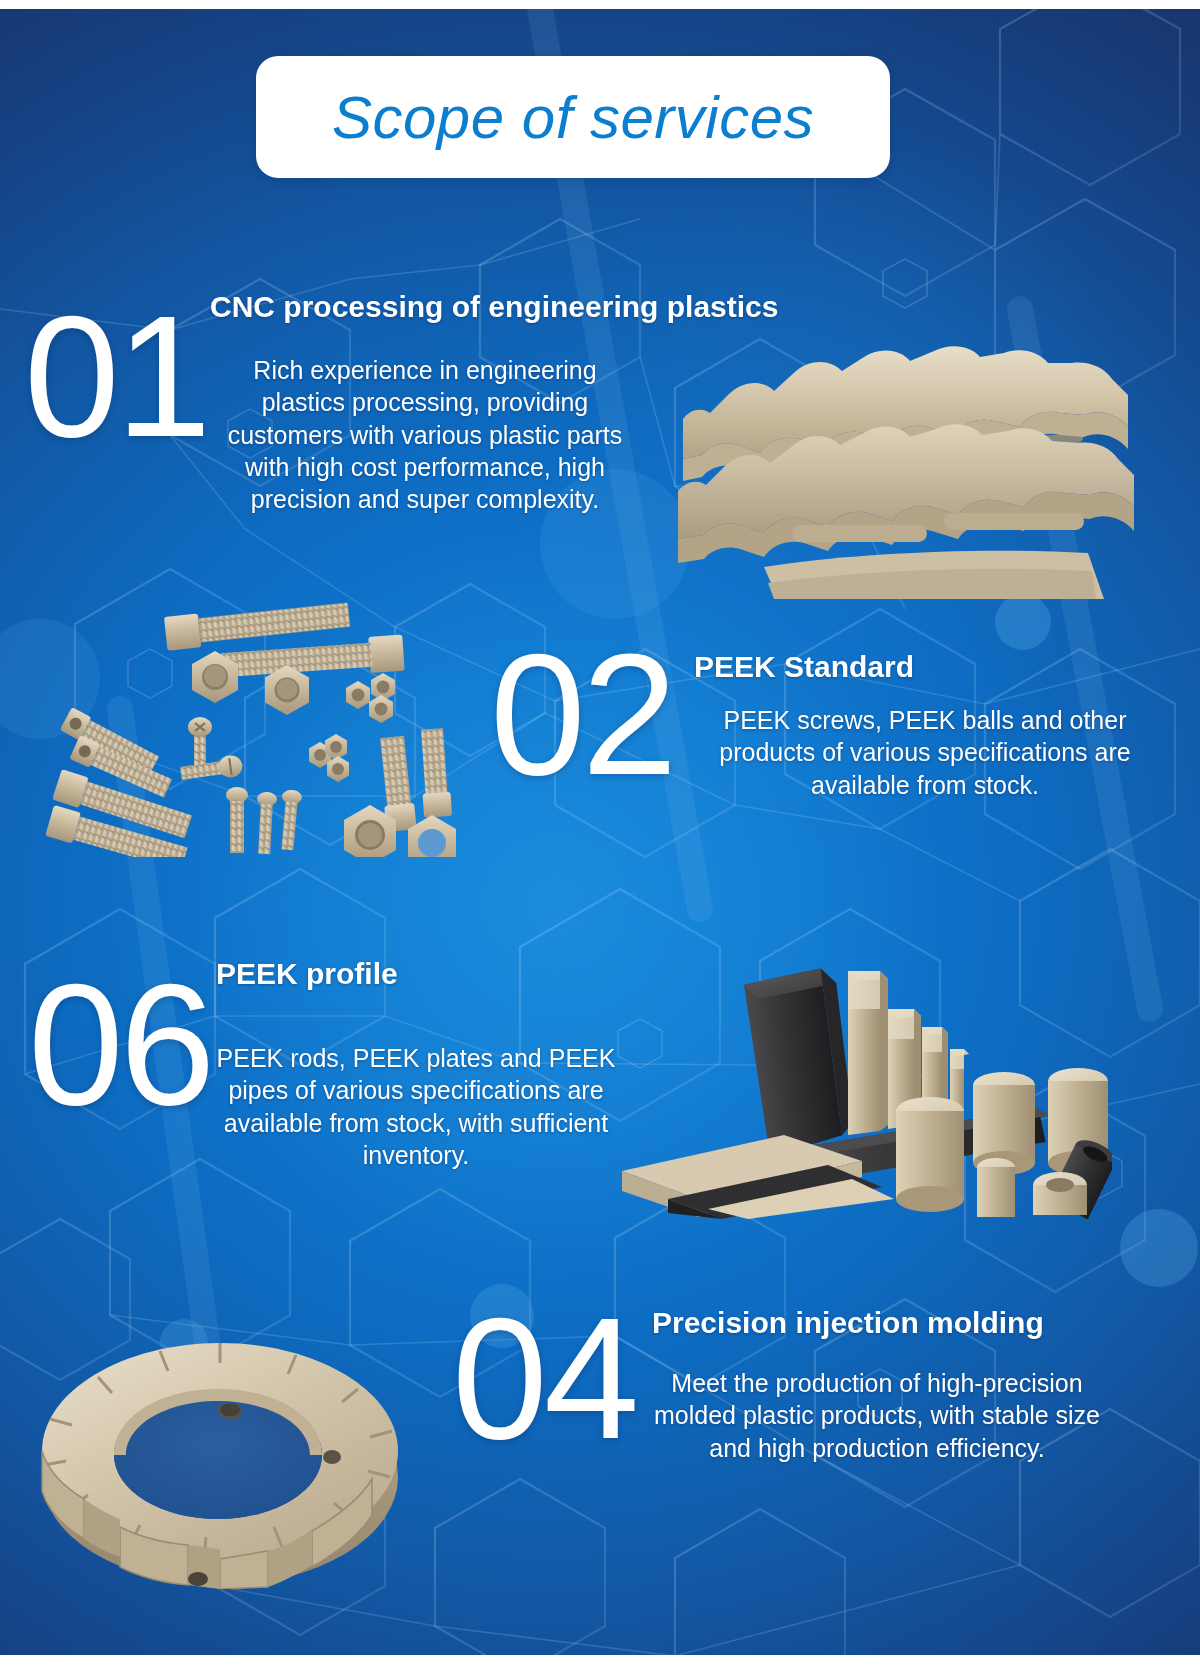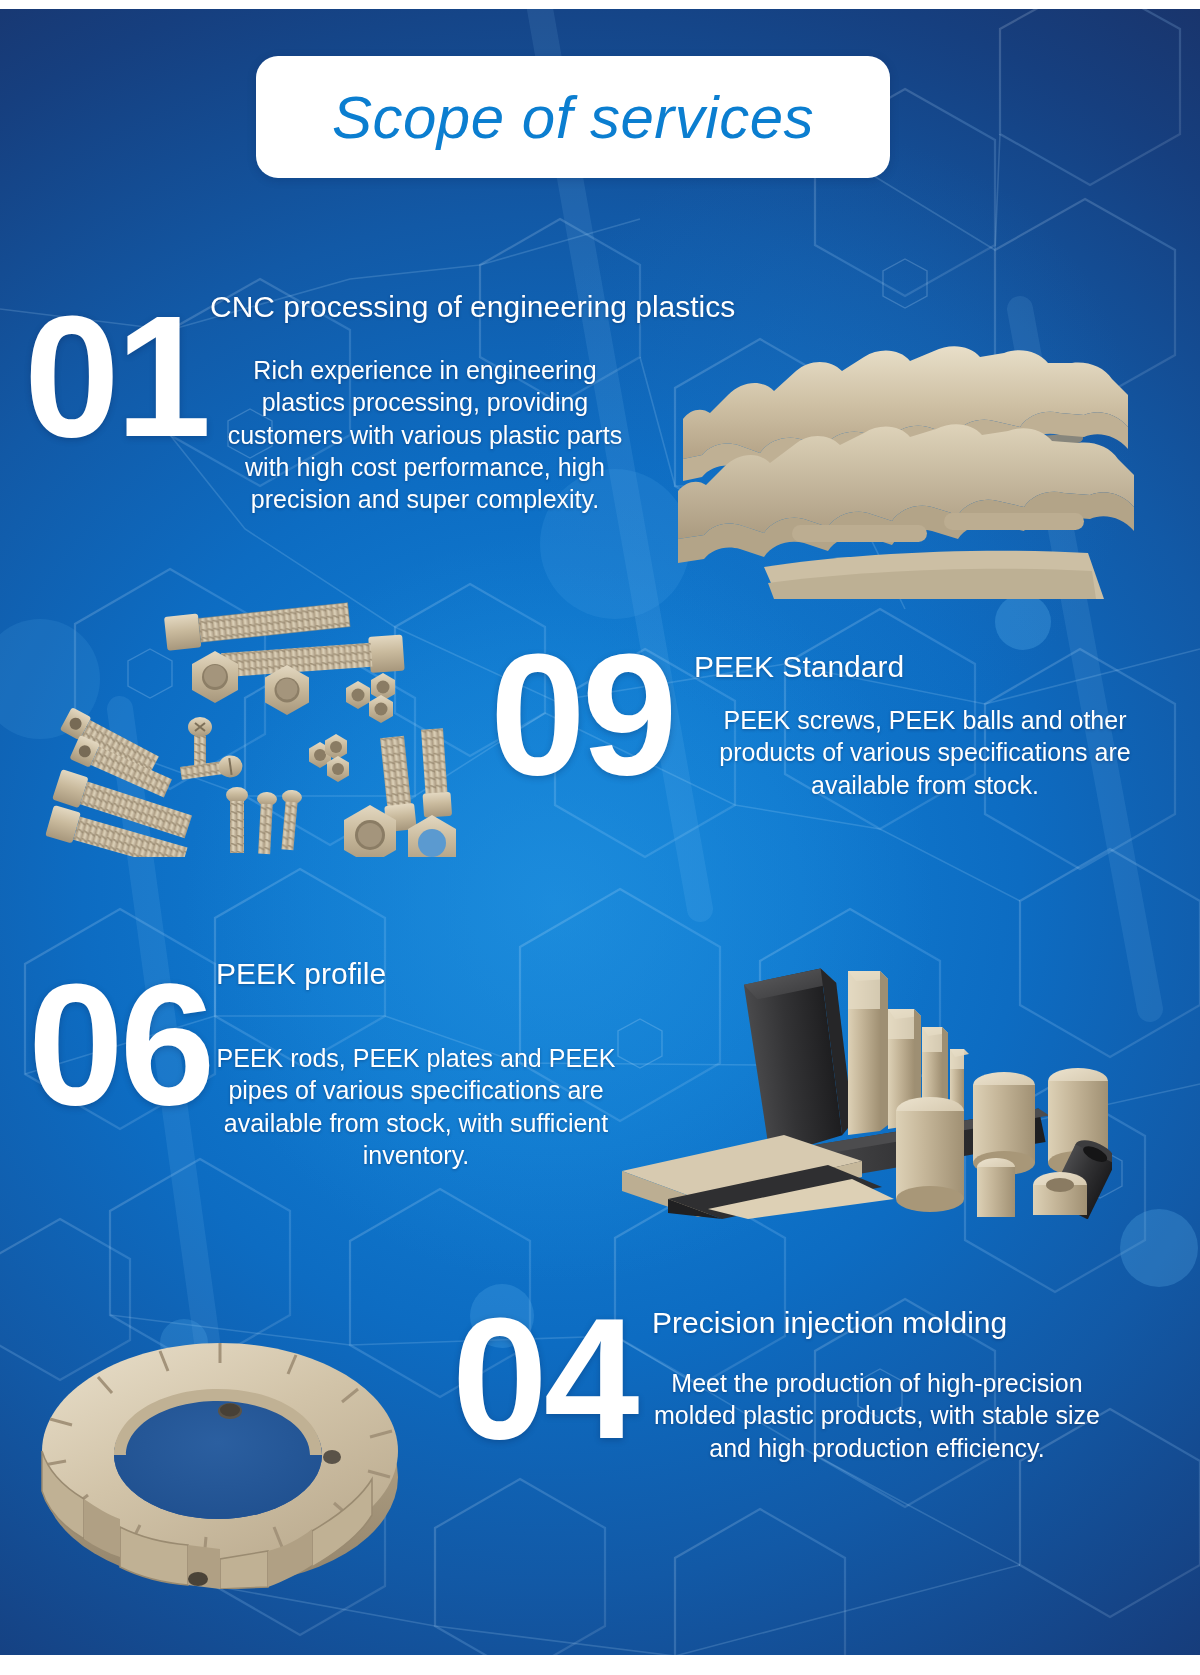--- a/index.html
+++ b/index.html
@@ -61,30 +61,30 @@
     color:#0b7ed0;
     letter-spacing:.5px;
     white-space:nowrap;
   }
 
   
   .section { position:absolute; }
   .num {
     position:absolute;
     font-size:172px;
-    font-weight:bold;
+    font-weight:normal;
     color:#ffffff;
     line-height:.88;
     letter-spacing:-4px;
     text-shadow:0 2px 6px rgba(0,20,60,.25);
   }
   .head {
     position:absolute;
     font-size:30px;
-    font-weight:normal;
+    font-weight:bold;
     color:#ffffff;
     white-space:nowrap;
     text-shadow:0 1px 3px rgba(0,20,60,.35);
   }
   .body {
     position:absolute;
     font-size:25px;
     line-height:1.29;
     color:#ffffff;
     text-shadow:0 1px 3px rgba(0,20,60,.35);
@@ -594,21 +594,21 @@
       <div id="title-text">Scope of services</div>
     </div>
 
     <div class="section">
       <div class="num" id="sec1-num">01</div>
       <div class="head" id="sec1-head">CNC processing of engineering plastics</div>
       <div class="body" id="sec1-body">Rich experience in engineering plastics processing, providing customers with various plastic parts with high cost performance, high precision and super complexity.</div>
     </div>
 
     <div class="section">
-      <div class="num" id="sec2-num">09</div>
+      <div class="num" id="sec2-num">02</div>
       <div class="head" id="sec2-head">PEEK Standard</div>
       <div class="body" id="sec2-body">PEEK screws, PEEK balls and other products of various specifications are available from stock.</div>
     </div>
 
     <div class="section">
       <div class="num" id="sec3-num">06</div>
       <div class="head" id="sec3-head">PEEK profile</div>
       <div class="body" id="sec3-body">PEEK rods, PEEK plates and PEEK pipes of various specifications are available from stock, with sufficient inventory.</div>
     </div>
 

